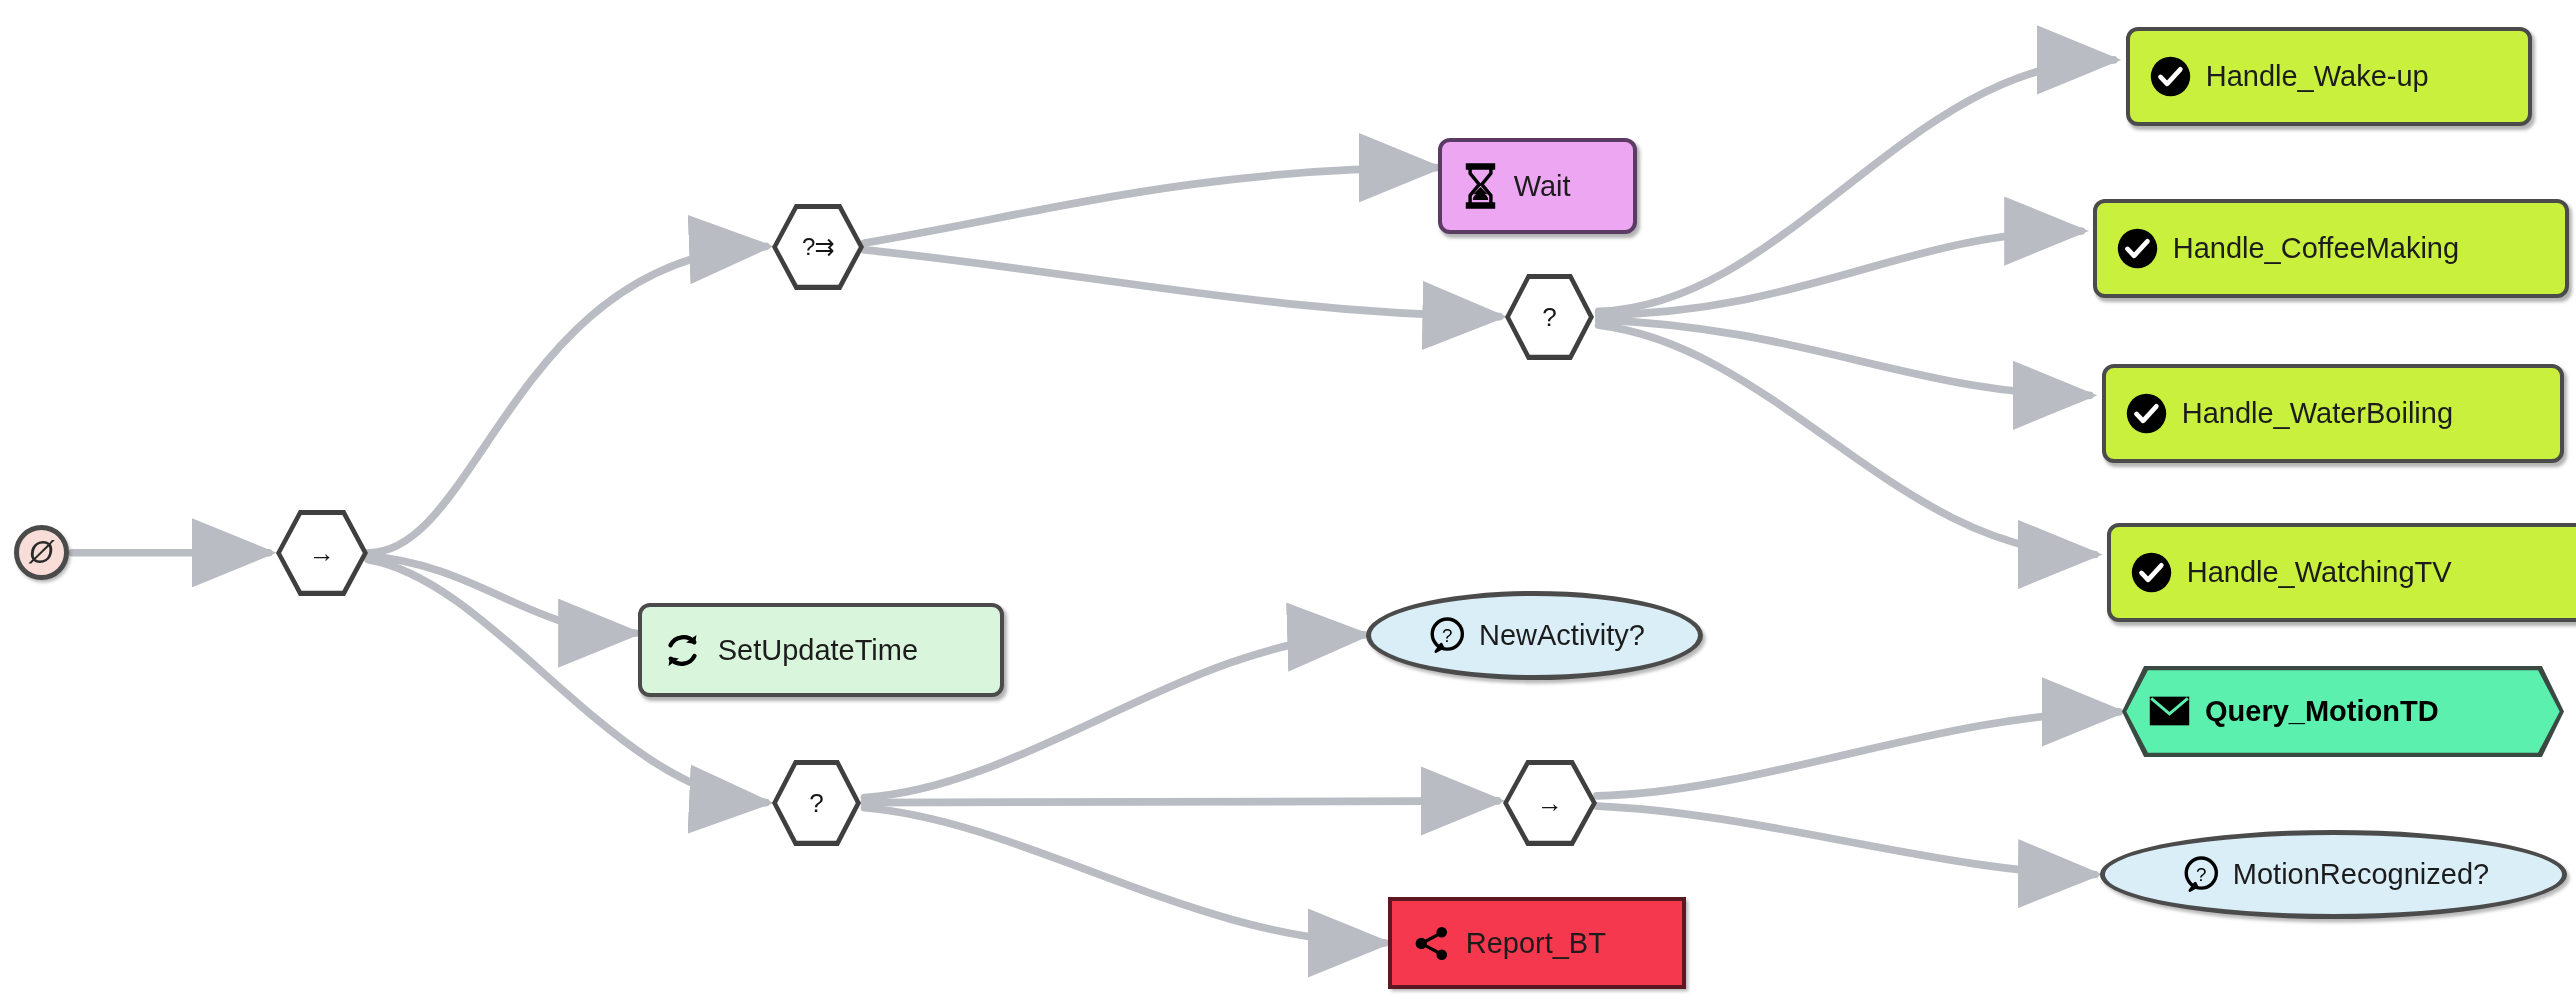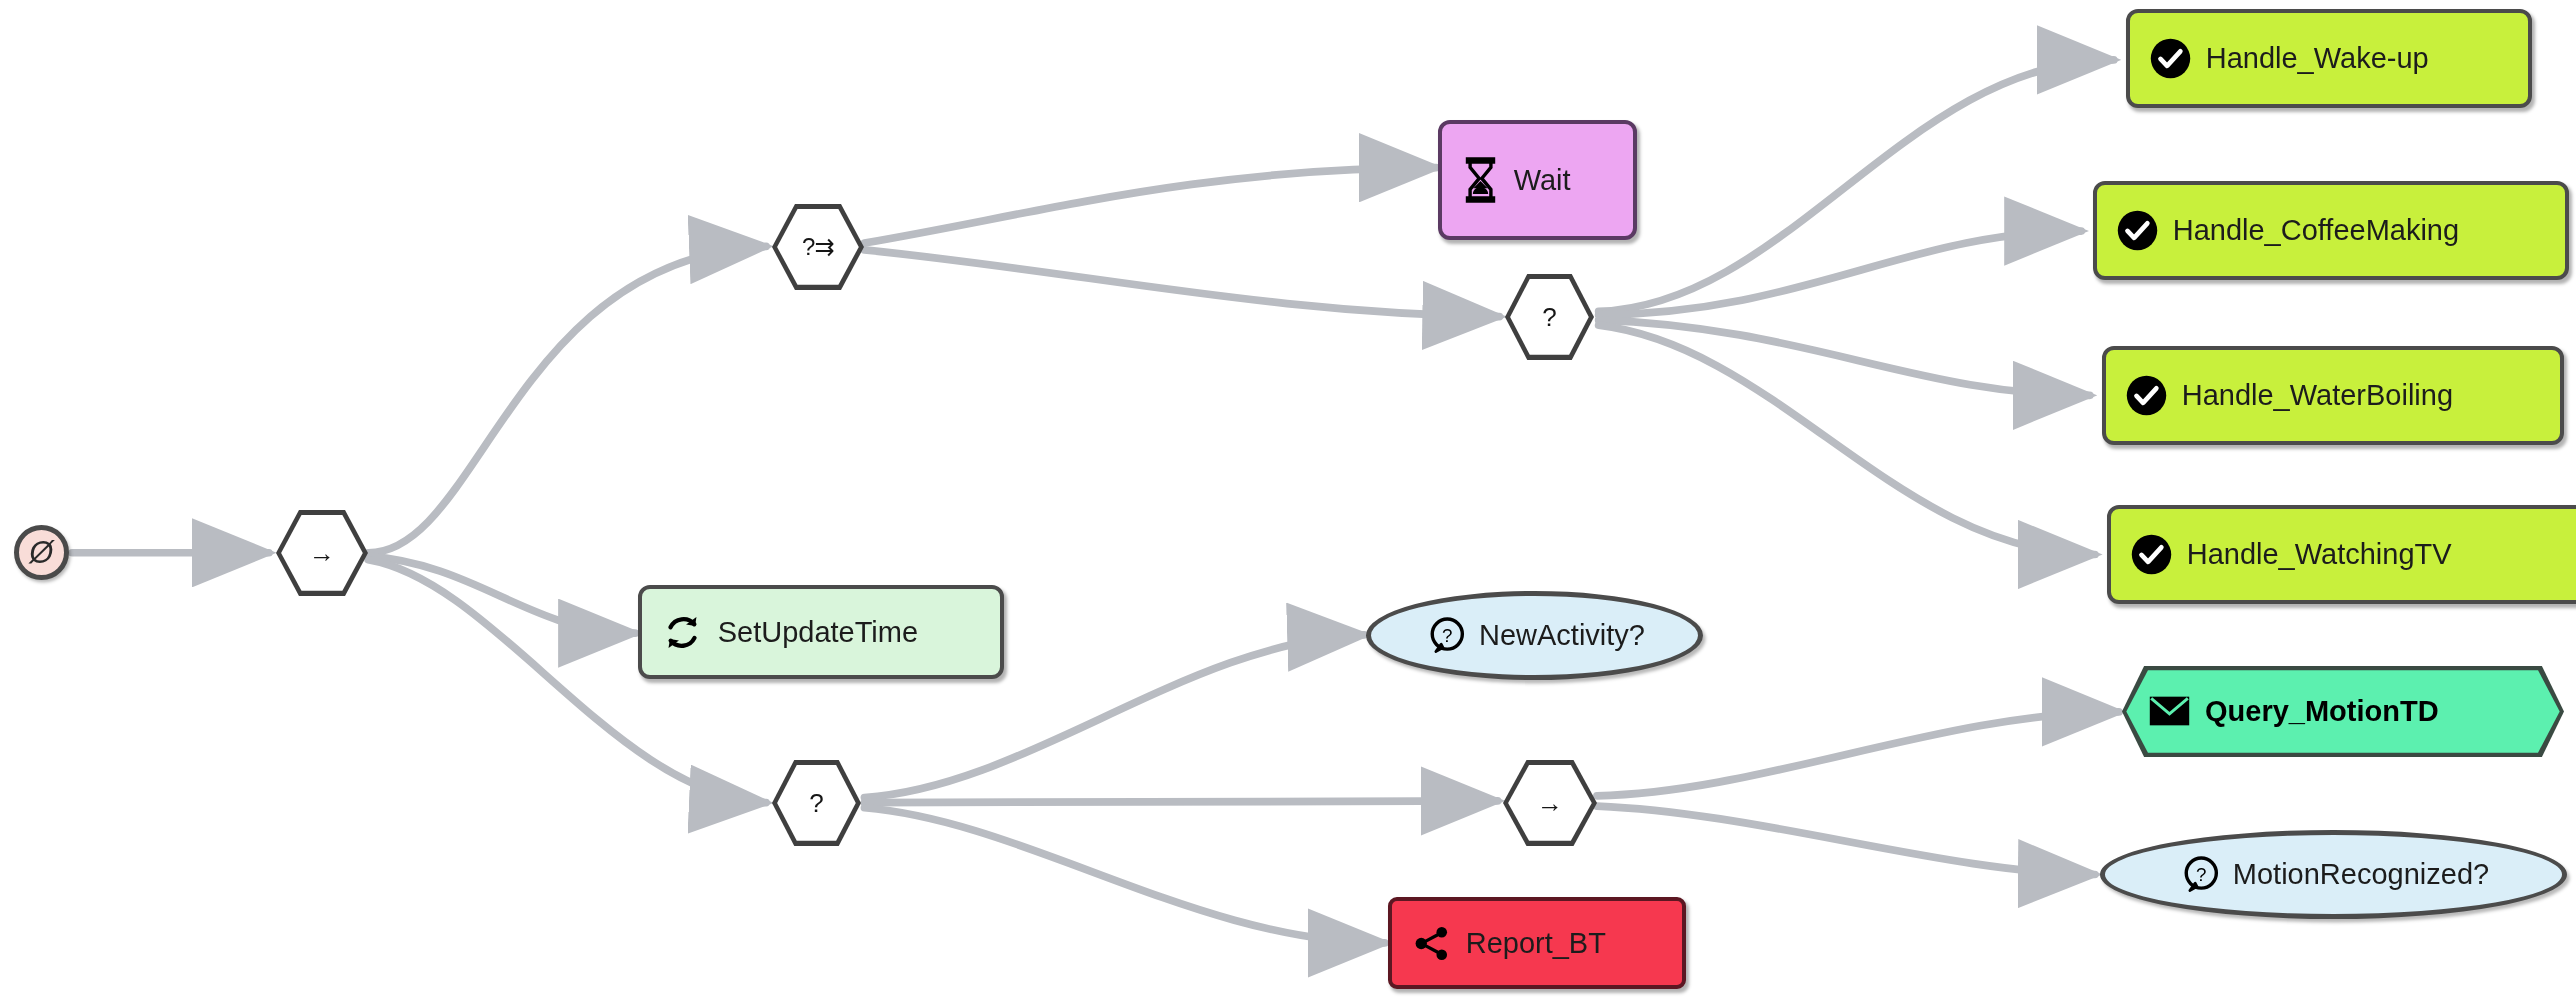--- a/index.html
+++ b/index.html
@@ -1,21 +1,21 @@
 <!DOCTYPE html>
 <html style="font-size:13.7px"><head>
 <meta charset="utf-8">
 <title>Behavior Tree</title>
 <style>
   html,body{margin:0;padding:0;background:#ffffff;}
   body{font-family:"Liberation Sans","DejaVu Sans",sans-serif;}
   #stage{position:relative;width:2576px;height:1008px;background:#ffffff;overflow:hidden;}
   #edges{position:absolute;left:0;top:0;width:2576px;height:1008px;pointer-events:none;}
 
-  .node{position:absolute;box-sizing:border-box;display:flex;align-items:center;border-radius:9px;}
+  .node{position:absolute;box-sizing:border-box;display:flex;align-items:center;}
   .node .lbl{white-space:nowrap;color:#1c1c1c;}
   .ico{flex:0 0 auto;display:inline-flex;align-items:center;justify-content:center;}
   .ico svg{display:block;}
 
   
   .root-node{
     border-radius:50%;
     background:#f9ddd8;
     border:5.1px solid #4a4a4a;
     box-shadow:1.7px 2.6px 3.4px rgba(0,0,0,.28);
@@ -37,20 +37,21 @@
   }
   .hexwrap .lbl{font-size:26px;color:#161616;line-height:1;}
 
   
   .act{
     border-radius:12px;
     border:4.3px solid #4b4b4b;
     box-shadow:2.6px 3.4px 3.4px rgba(0,0,0,.30);
     padding:0 19px;
     gap:13.7px;
+    margin-top:18px;
   }
   .act .lbl{font-size:29px;}
 
   
   .cond{
     border-radius:50%;
     background:#daeef8;
     border:5.1px solid #4b4b4b;
     box-shadow:2.6px 3.4px 3.4px rgba(0,0,0,.28);
     padding:0 19px;
@@ -136,21 +137,21 @@
     </div>
   </div>
 
   <div class="hexwrap" style="left:772px;top:204px;width:92px;height:86px;">
     <div class="hexborder"></div>
     <div class="hexfill">
       <span class="lbl" style="font-size:24px;letter-spacing:-0.9px;">?⇉</span>
     </div>
   </div>
 
-  <div class="node act" style="left:1438px;top:120px;width:199px;height:120px;background:#eda6f2;border-color:#5b3a63;">
+  <div class="node act" style="left:1438px;top:120px;width:199px;height:96px;background:#eda6f2;border-color:#5b3a63;">
     <span class="ico">
       <svg width="39" height="46" viewBox="0 0 24 28">
         <path d="M4 1h16v2H4zM4 25h16v2H4zM5.6 3h12.8v3.2L12.8 13l5.6 6.8V25H5.6v-5.2L11.2 13 5.6 6.2z" fill="none" stroke="#000" stroke-width="2.1"></path>
         <path d="M7.3 22.6c0-2.4 2.1-4.3 4.7-4.3s4.7 1.9 4.7 4.3z" fill="#000"></path>
         <path d="M7.6 19.1 12 14.6l4.4 4.5z" fill="#000"></path>
       </svg>
     </span>
     <span class="lbl">Wait</span>
   </div>
 

